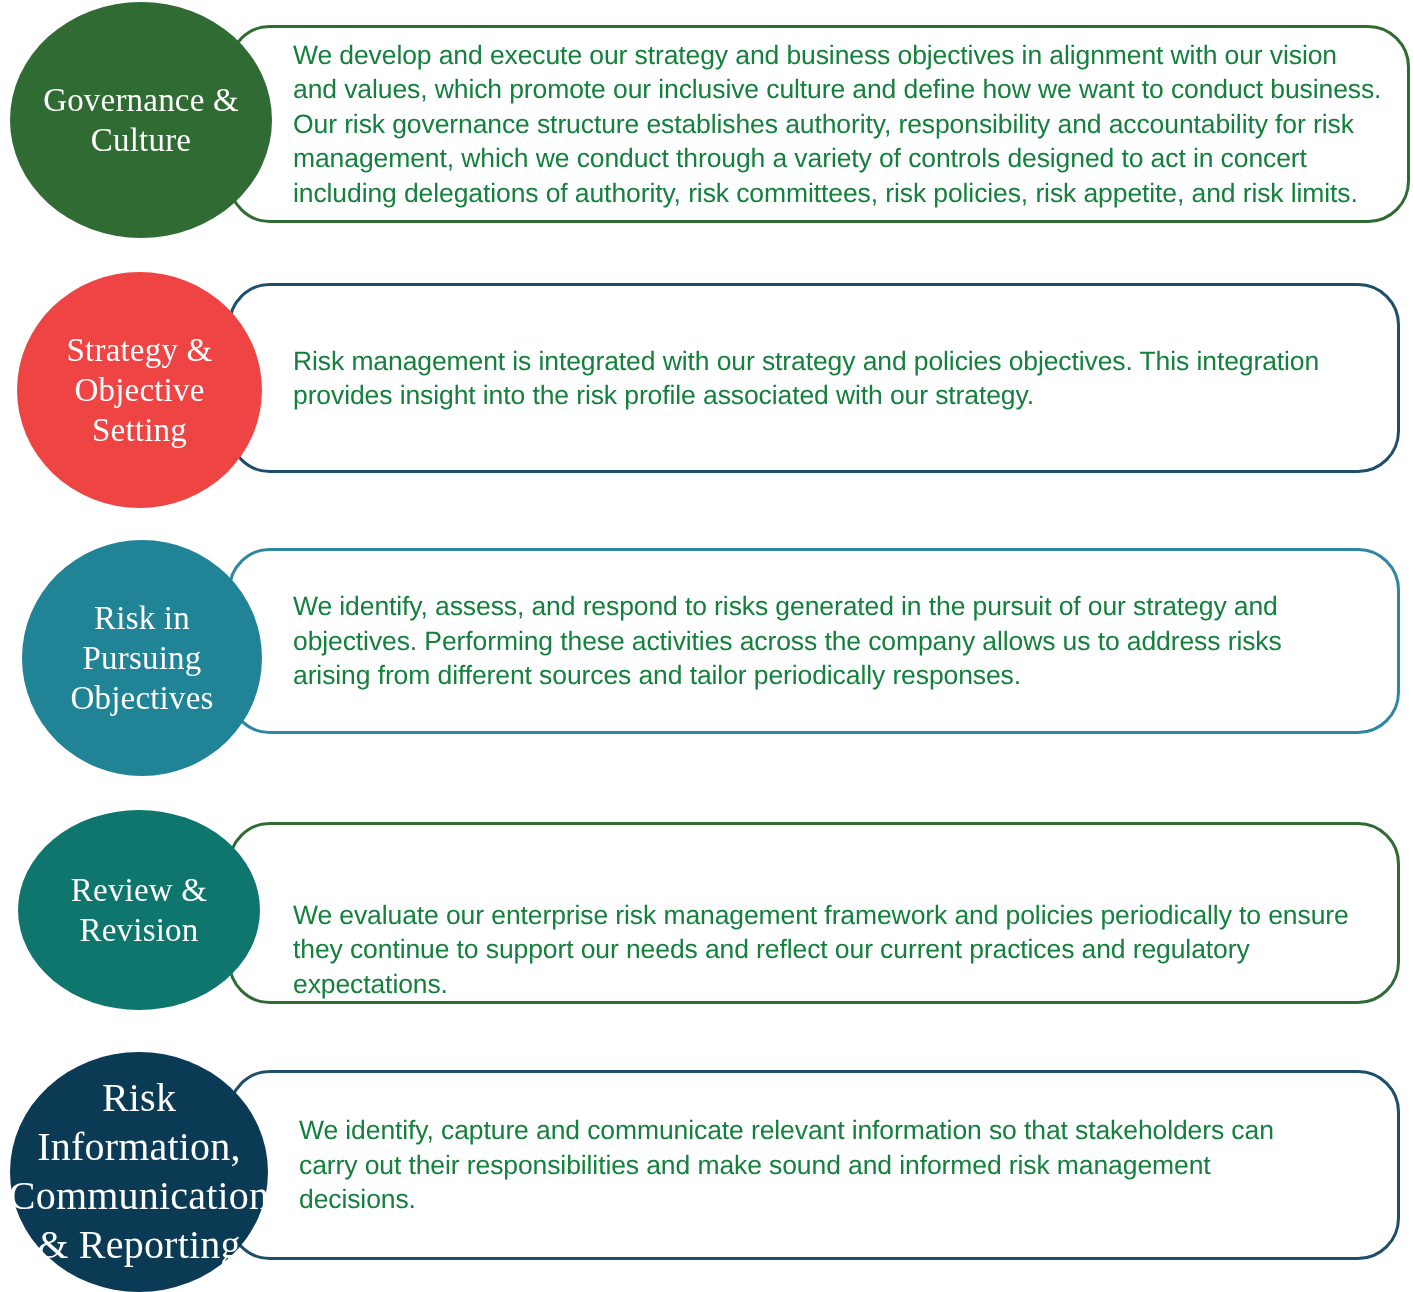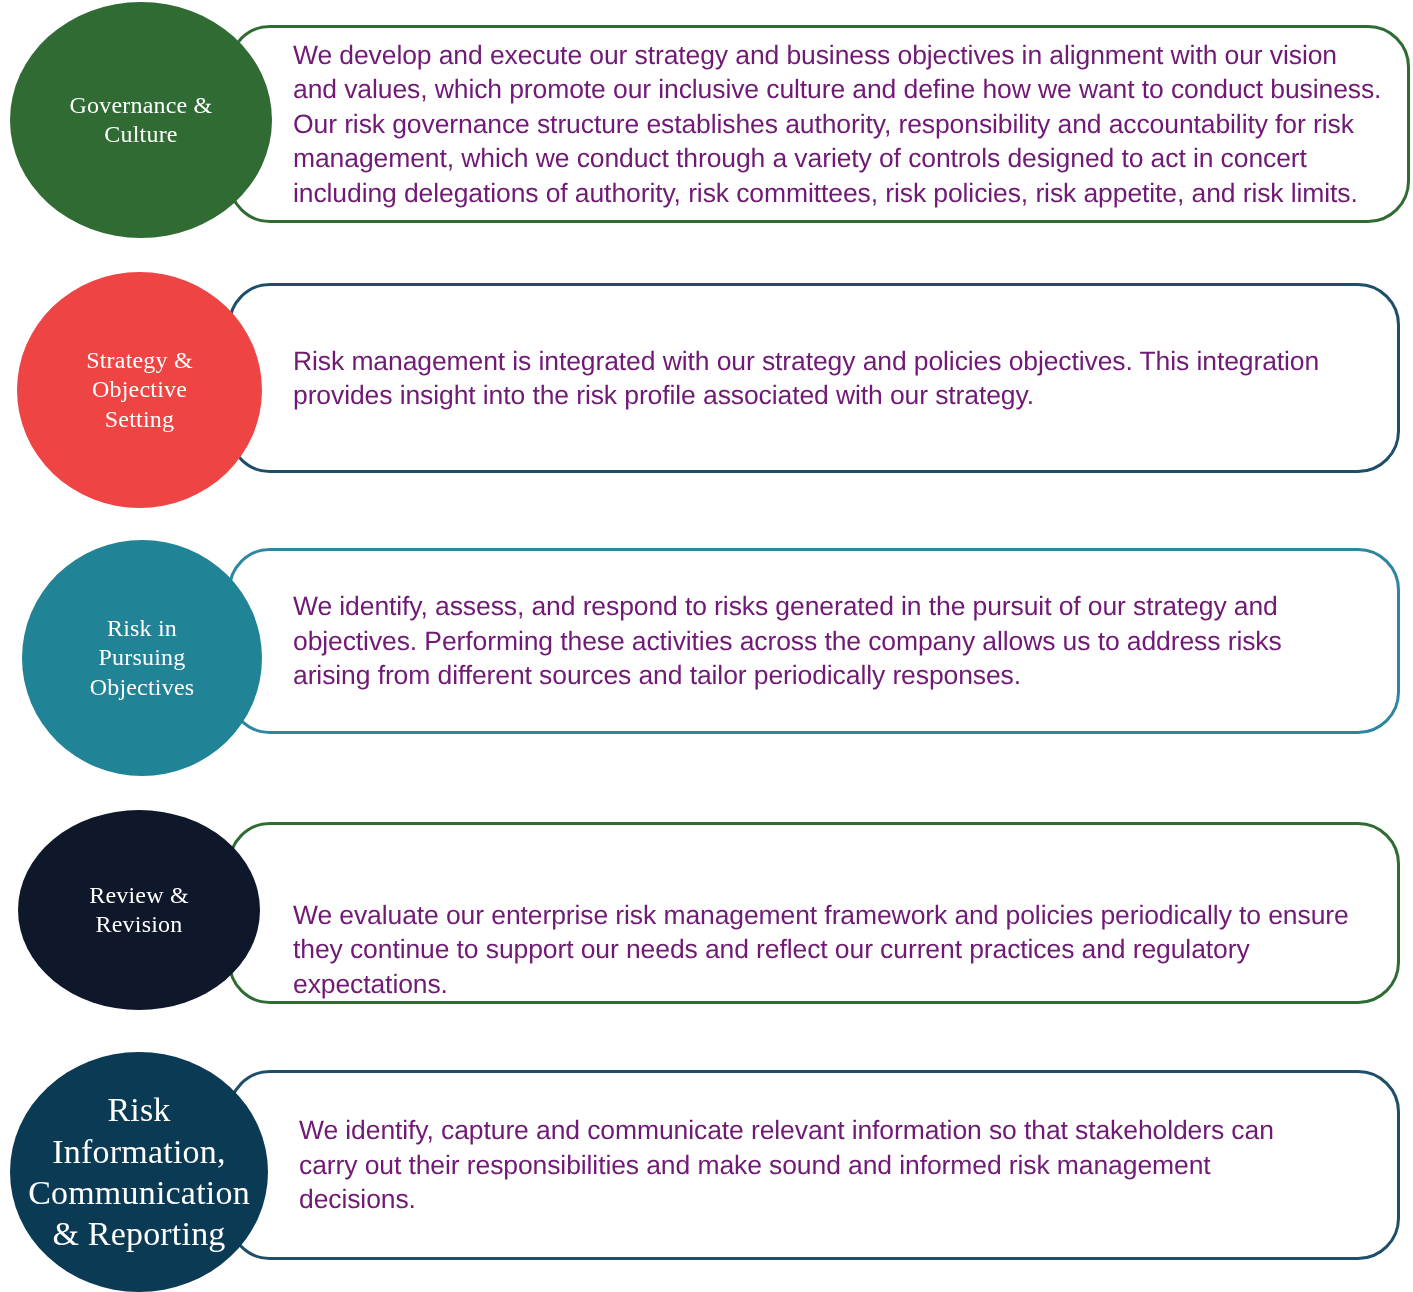--- a/index.html
+++ b/index.html
@@ -25,43 +25,43 @@
     box-sizing: border-box;
     background: #ffffff;
     border-style: solid;
     border-width: 3px;
     border-radius: 42px;
     display: flex;
     align-items: center;
   }
   .panel-text {
     font-family: "Liberation Sans", sans-serif;
-    color: #701a75;
+    color: #15803d;
     font-size: 26.5px;
     line-height: 1.30;
     letter-spacing: -0.1px;
     white-space: pre-line;
     text-rendering: geometricPrecision;
   }
   
   .badge {
     position: absolute;
     border-radius: 50%;
     display: flex;
     align-items: center;
     justify-content: center;
     text-align: center;
     color: #ffffff;
     font-family: "Liberation Serif", serif;
-    font-size: 24px;
+    font-size: 33px;
     line-height: 1.22;
     white-space: pre-line;
     letter-spacing: 0.2px;
   }
-  .badge.small-type { font-size: 34px; }
+  .badge.small-type { font-size: 40px; }
 </style>
 </head>
 <body>
 
 <div id="canvas">
 
   <div class="row">
     <div class="panel" style="left:228px; top:25px; width:1182px; height:198px; border-color:#2F6B33;">
       <div class="panel-text" style="padding:0 22px 0 62px;">We develop and execute our strategy and business objectives in alignment with our vision and values, which promote our inclusive culture and define how we want to conduct business. Our risk governance structure establishes authority, responsibility and accountability for risk management, which we conduct through a variety of controls designed to act in concert including delegations of authority, risk committees, risk policies, risk appetite, and risk limits.</div>
     </div>
@@ -90,21 +90,21 @@
       <span>Risk in
 Pursuing
 Objectives</span>
     </div>
   </div>
 
   <div class="row">
     <div class="panel" style="left:228px; top:822px; width:1172px; height:182px; border-color:#2F6B33;align-items:flex-end;">
       <div class="panel-text" style="padding:0 22px 0 62px;">We evaluate our enterprise risk management framework and policies periodically to ensure they continue to support our needs and reflect our current practices and regulatory expectations.</div>
     </div>
-    <div class="badge" style="left:18px; top:810px; width:242px; height:200px; background:#0f172a;">
+    <div class="badge" style="left:18px; top:810px; width:242px; height:200px; background:#0f766e;">
       <span>Review &amp;
 Revision</span>
     </div>
   </div>
 
   <div class="row">
     <div class="panel" style="left:228px; top:1070px; width:1172px; height:190px; border-color:#1F4E6B;">
       <div class="panel-text" style="padding:0 82px 0 68px;">We identify, capture and communicate relevant information so that stakeholders can carry out their responsibilities and make sound and informed risk management decisions.</div>
     </div>
     <div class="badge small-type" style="left:10px; top:1052px; width:258px; height:240px; background:#0B3A55;">

